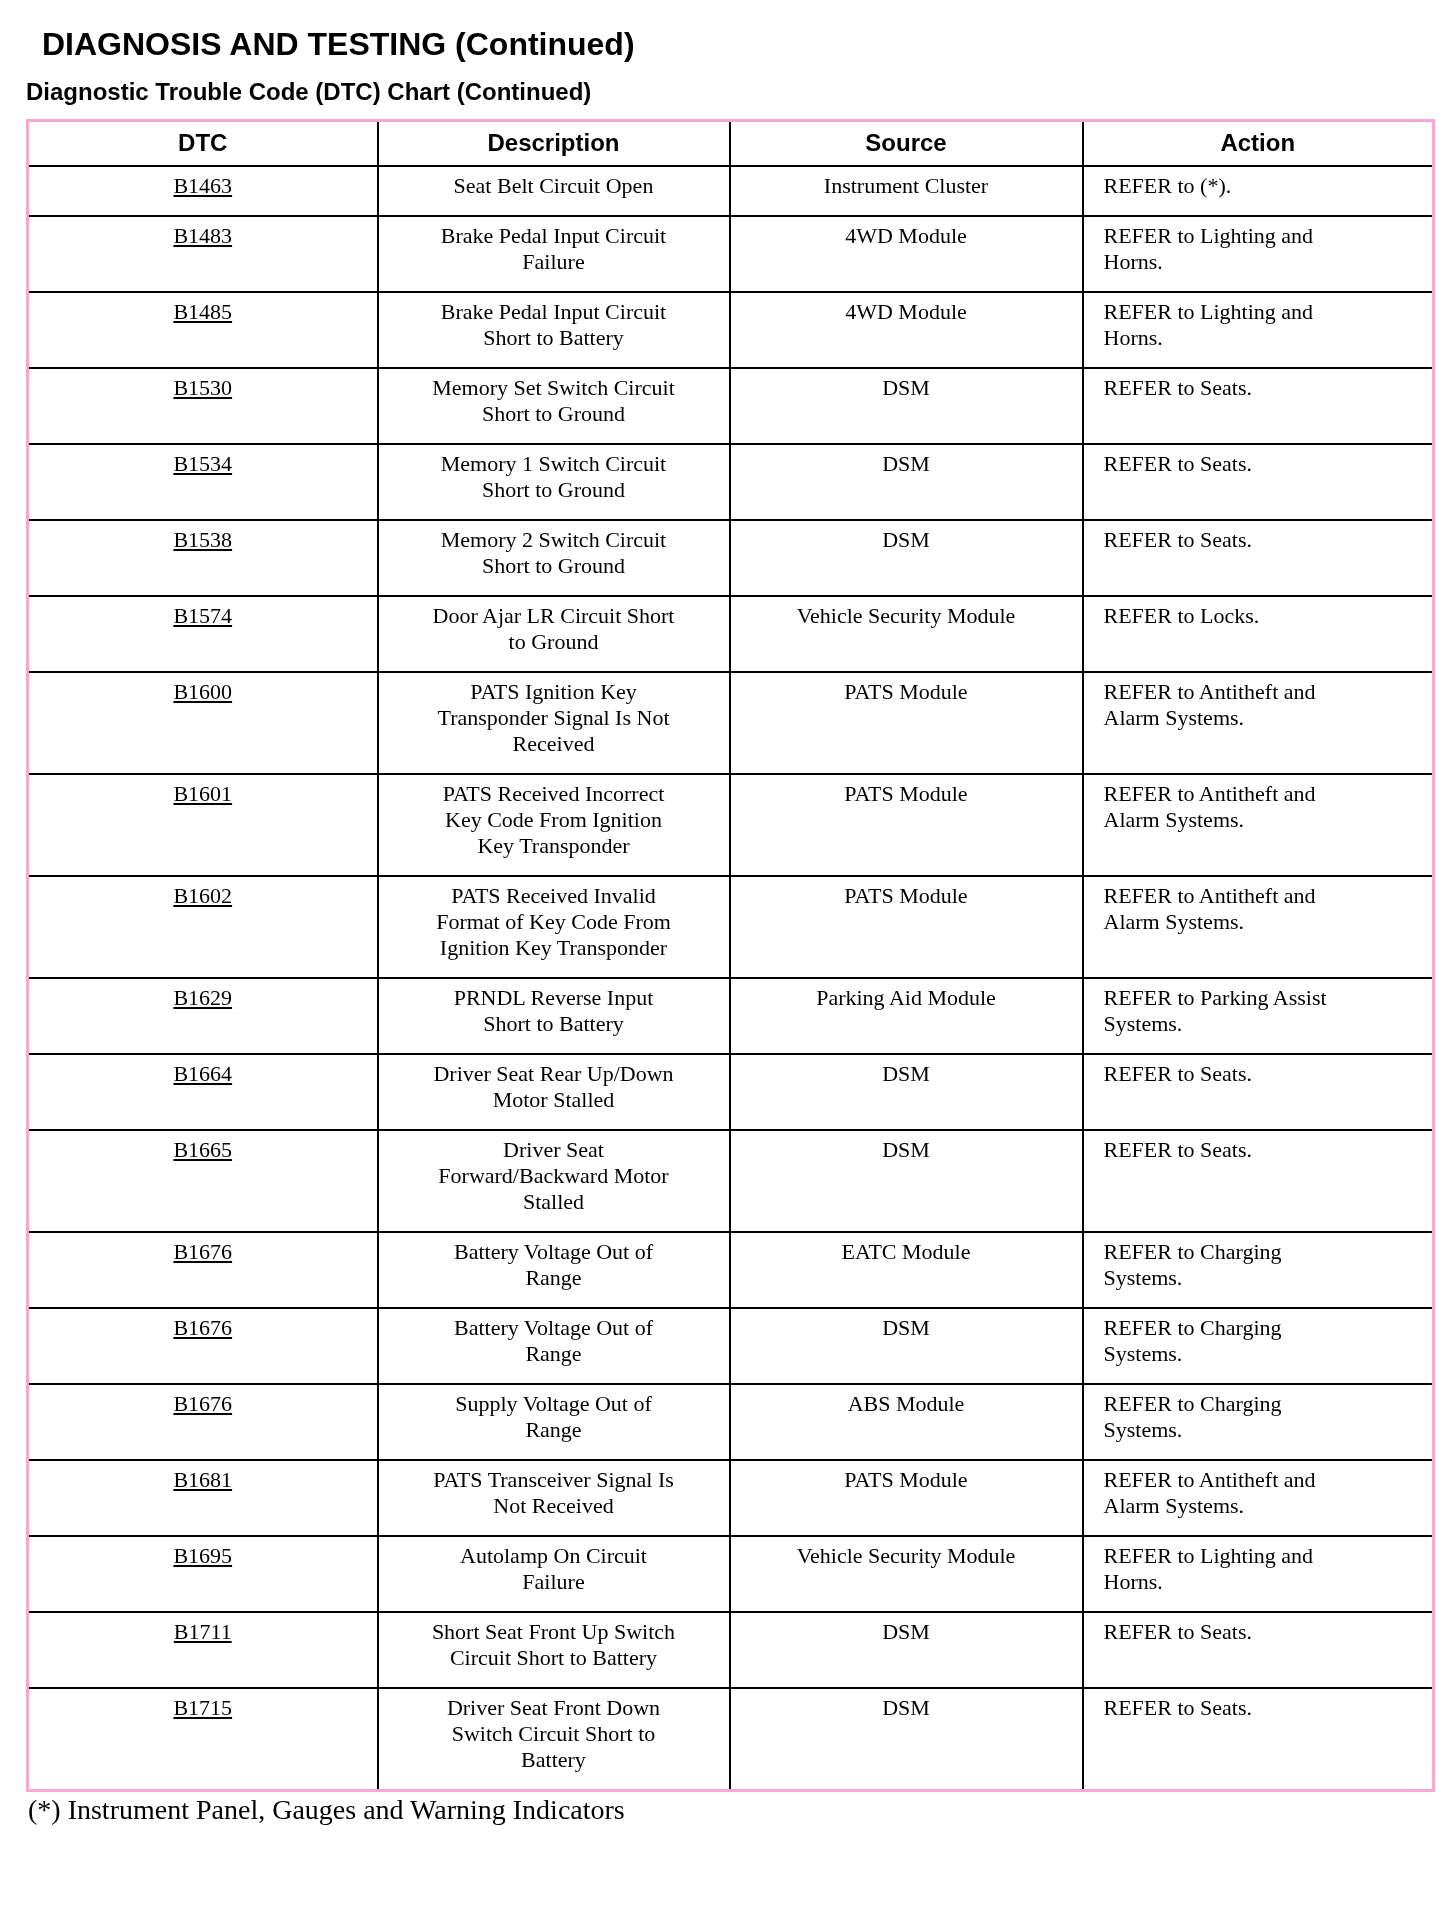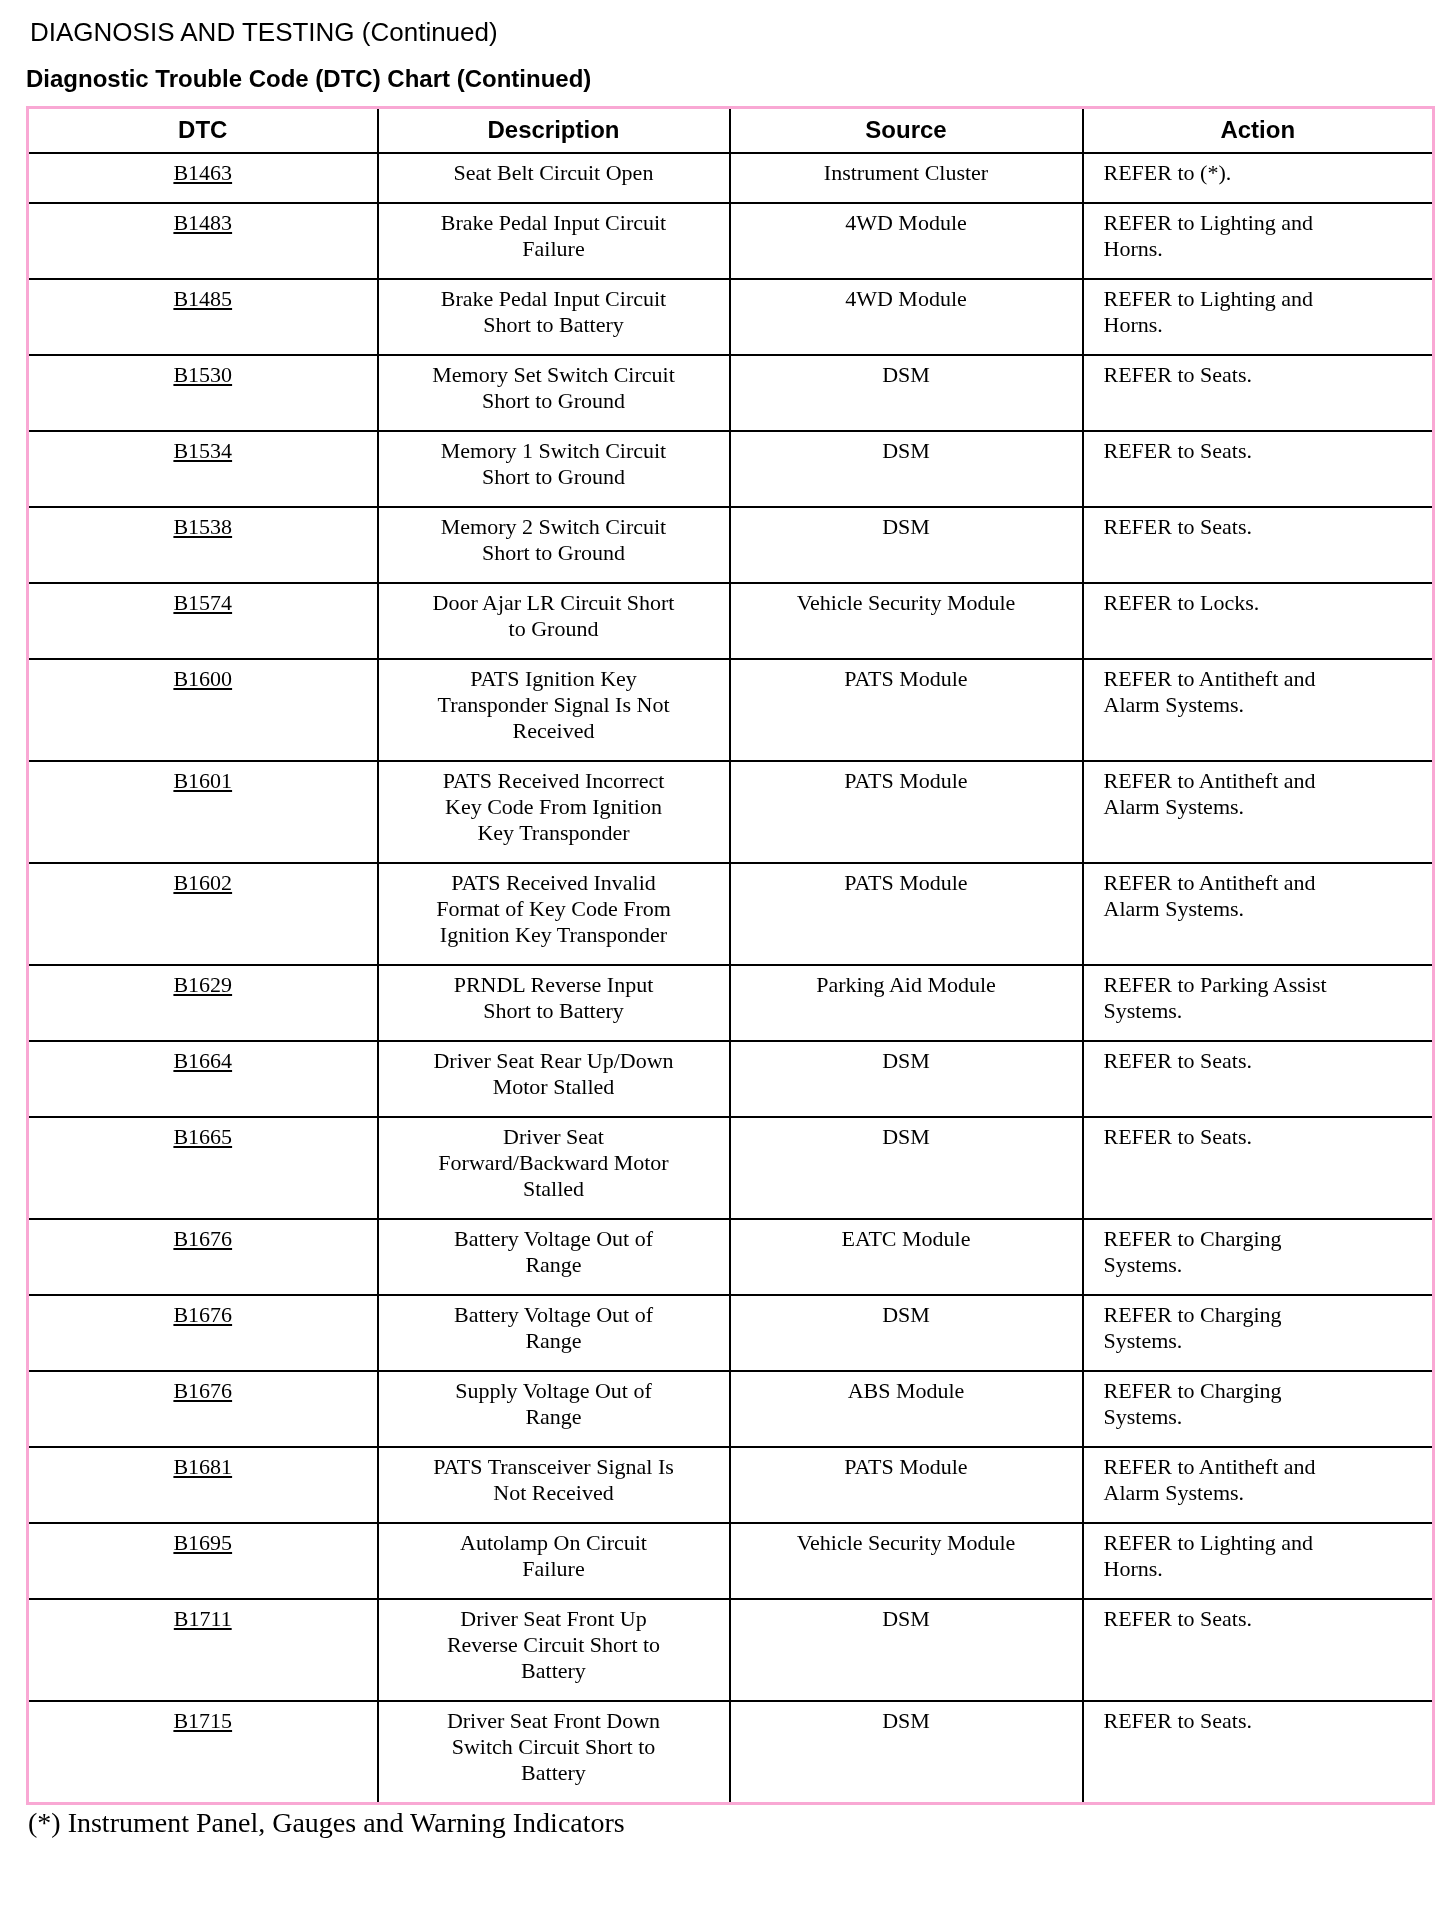--- a/index.html
+++ b/index.html
@@ -12,24 +12,24 @@
     height: 1910px;
     font-family: "Liberation Serif", serif;
     color: #000000;
     -webkit-font-smoothing: none;
   }
   .page {
     padding: 10px 24px 0 26px;
   }
   .title {
     font-family: "Liberation Sans", sans-serif;
-    font-weight: normal;
-    font-size: 26px;
+    font-weight: bold;
+    font-size: 32px;
     line-height: 36px;
-    margin: 4px;
+    margin: 16px;
     letter-spacing: 0px;
   }
   .subtitle {
     font-family: "Liberation Sans", sans-serif;
     font-weight: bold;
     font-size: 24px;
     line-height: 28px;
     margin: 15px 0 0 0;
   }
   table.dtc {
@@ -219,21 +219,21 @@
 
   <tr>
     <td class="c-dtc">B1695</td>
     <td class="c-desc">Autolamp On Circuit Failure</td>
     <td class="c-src">Vehicle Security Module</td>
     <td class="c-act">REFER to Lighting and Horns.</td>
   </tr>
 
   <tr>
     <td class="c-dtc">B1711</td>
-    <td class="c-desc">Driver Seat Front Up Reverse Circuit Short to Battery</td>
+    <td class="c-desc">Short Seat Front Up Switch Circuit Short to Battery</td>
     <td class="c-src">DSM</td>
     <td class="c-act">REFER to Seats.</td>
   </tr>
 
   <tr>
     <td class="c-dtc">B1715</td>
     <td class="c-desc">Driver Seat Front Down Switch Circuit Short to Battery</td>
     <td class="c-src">DSM</td>
     <td class="c-act">REFER to Seats.</td>
   </tr>

